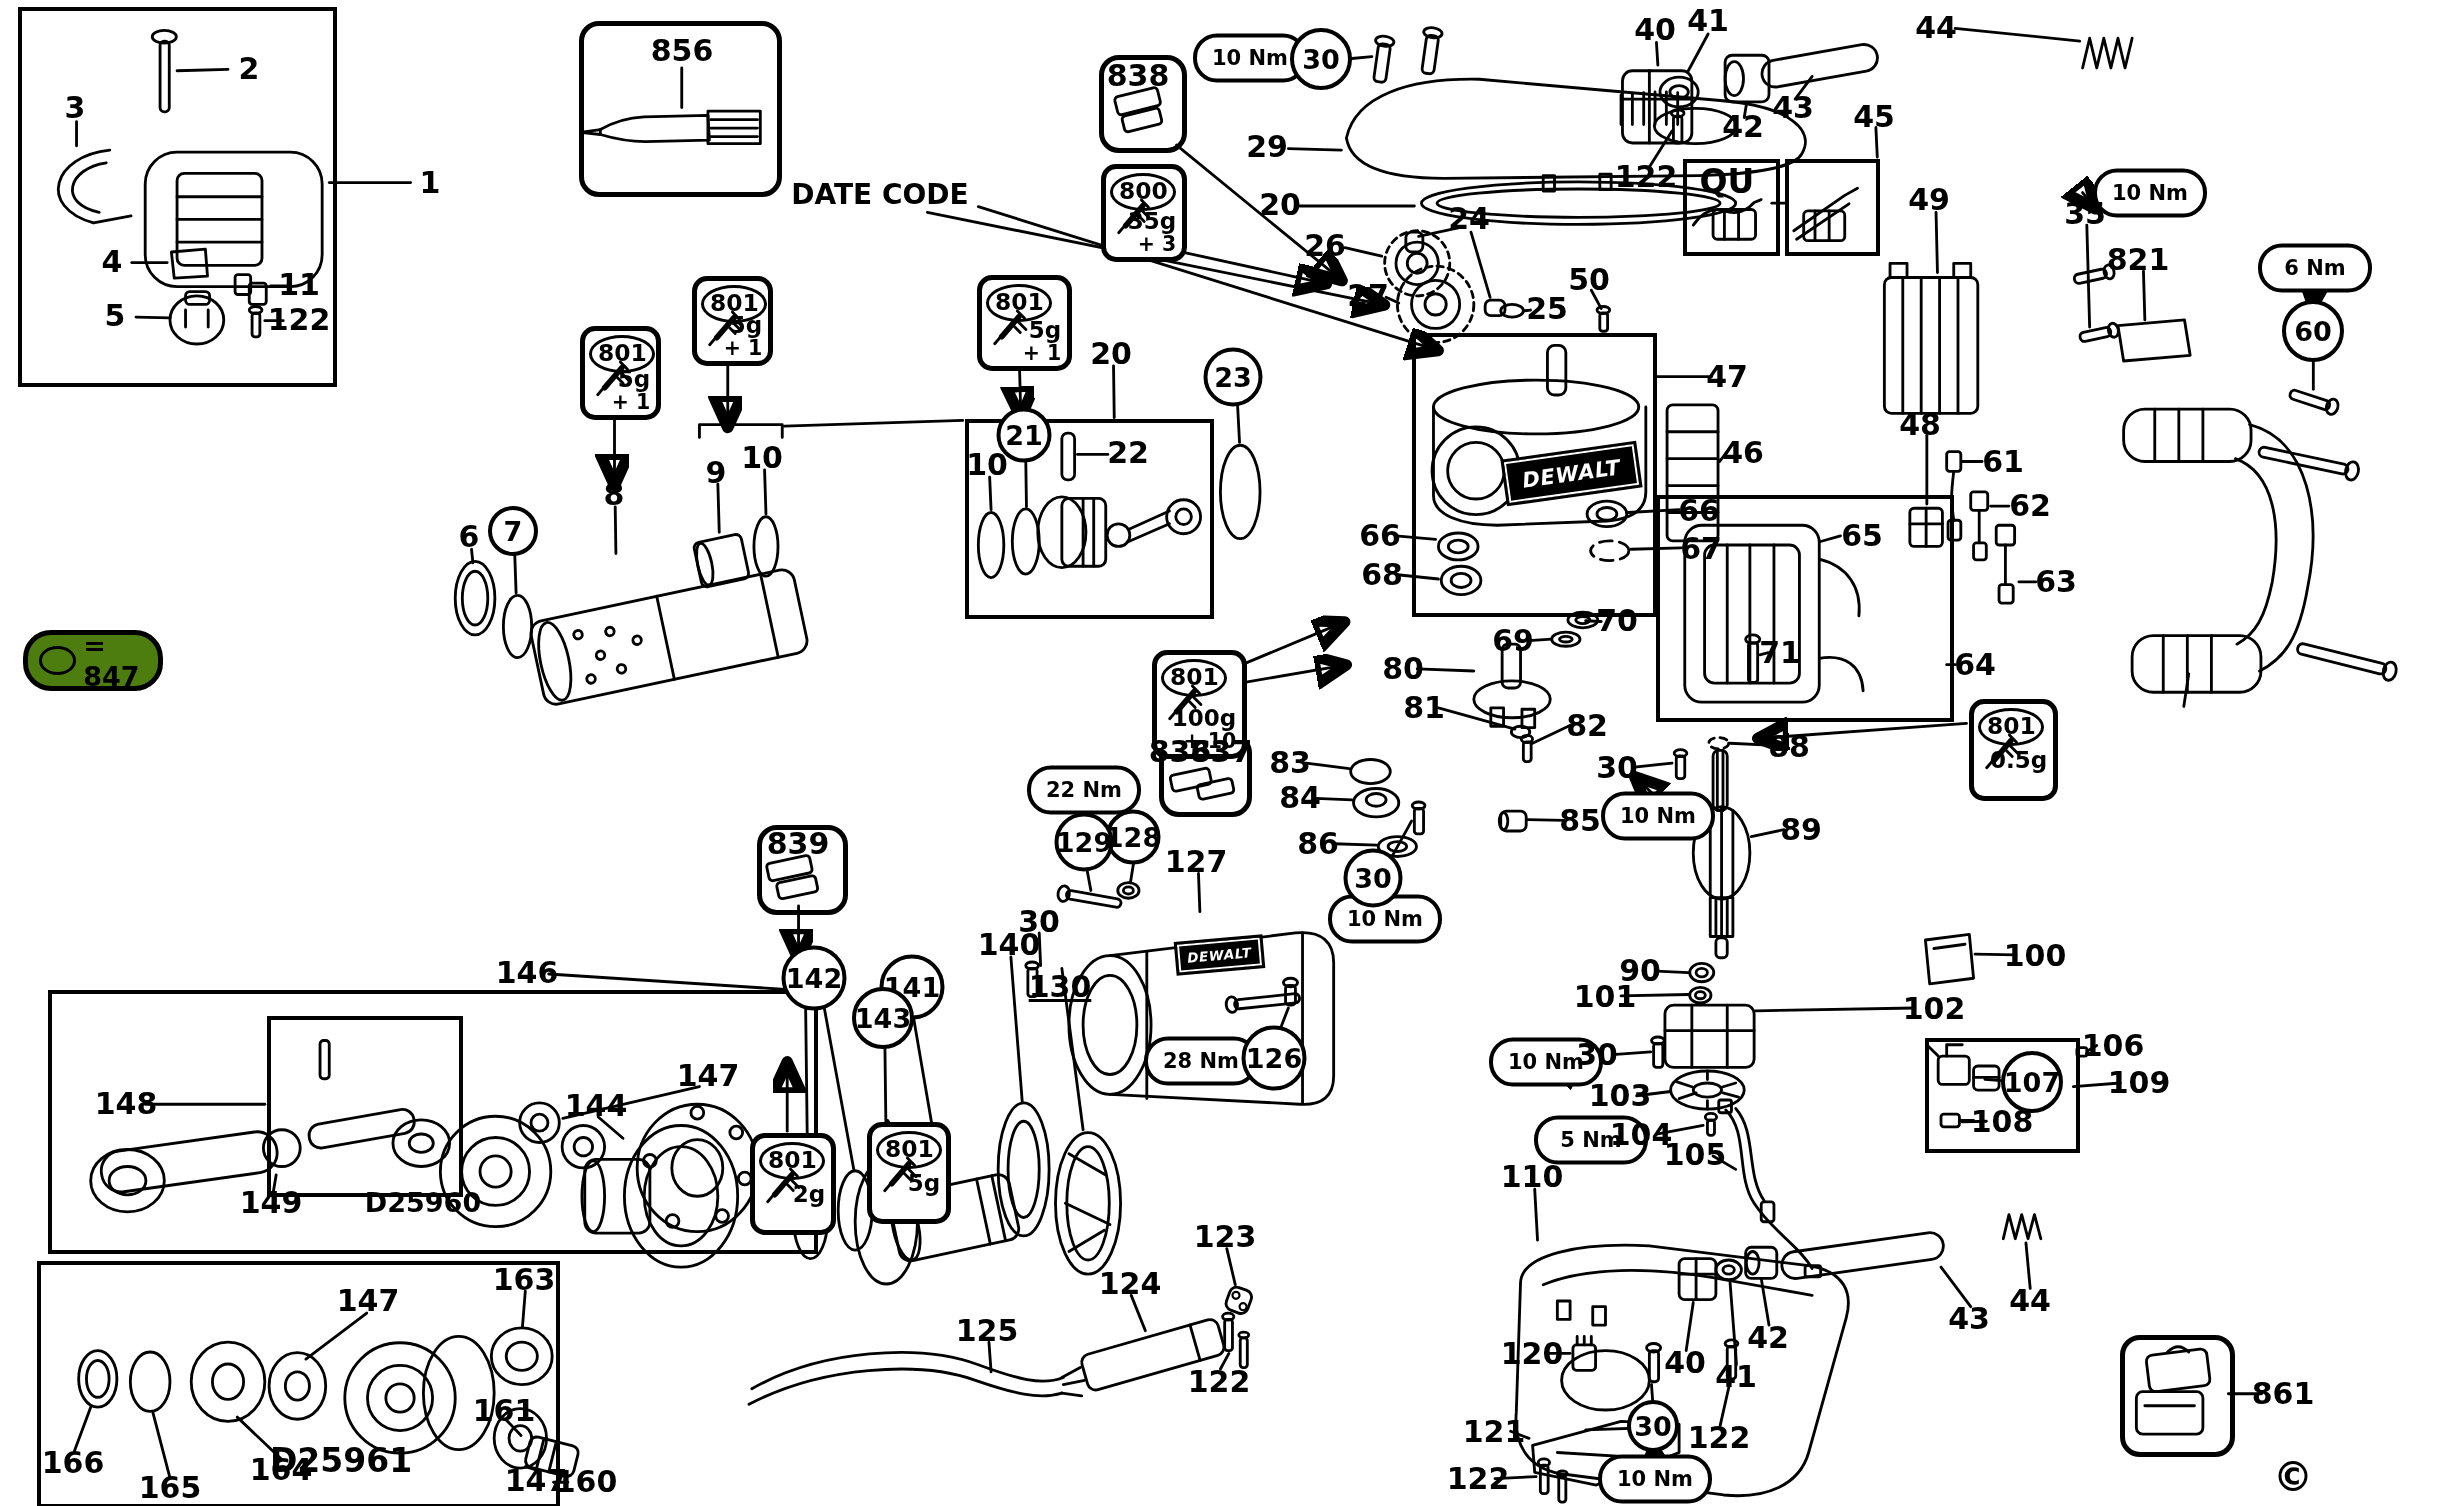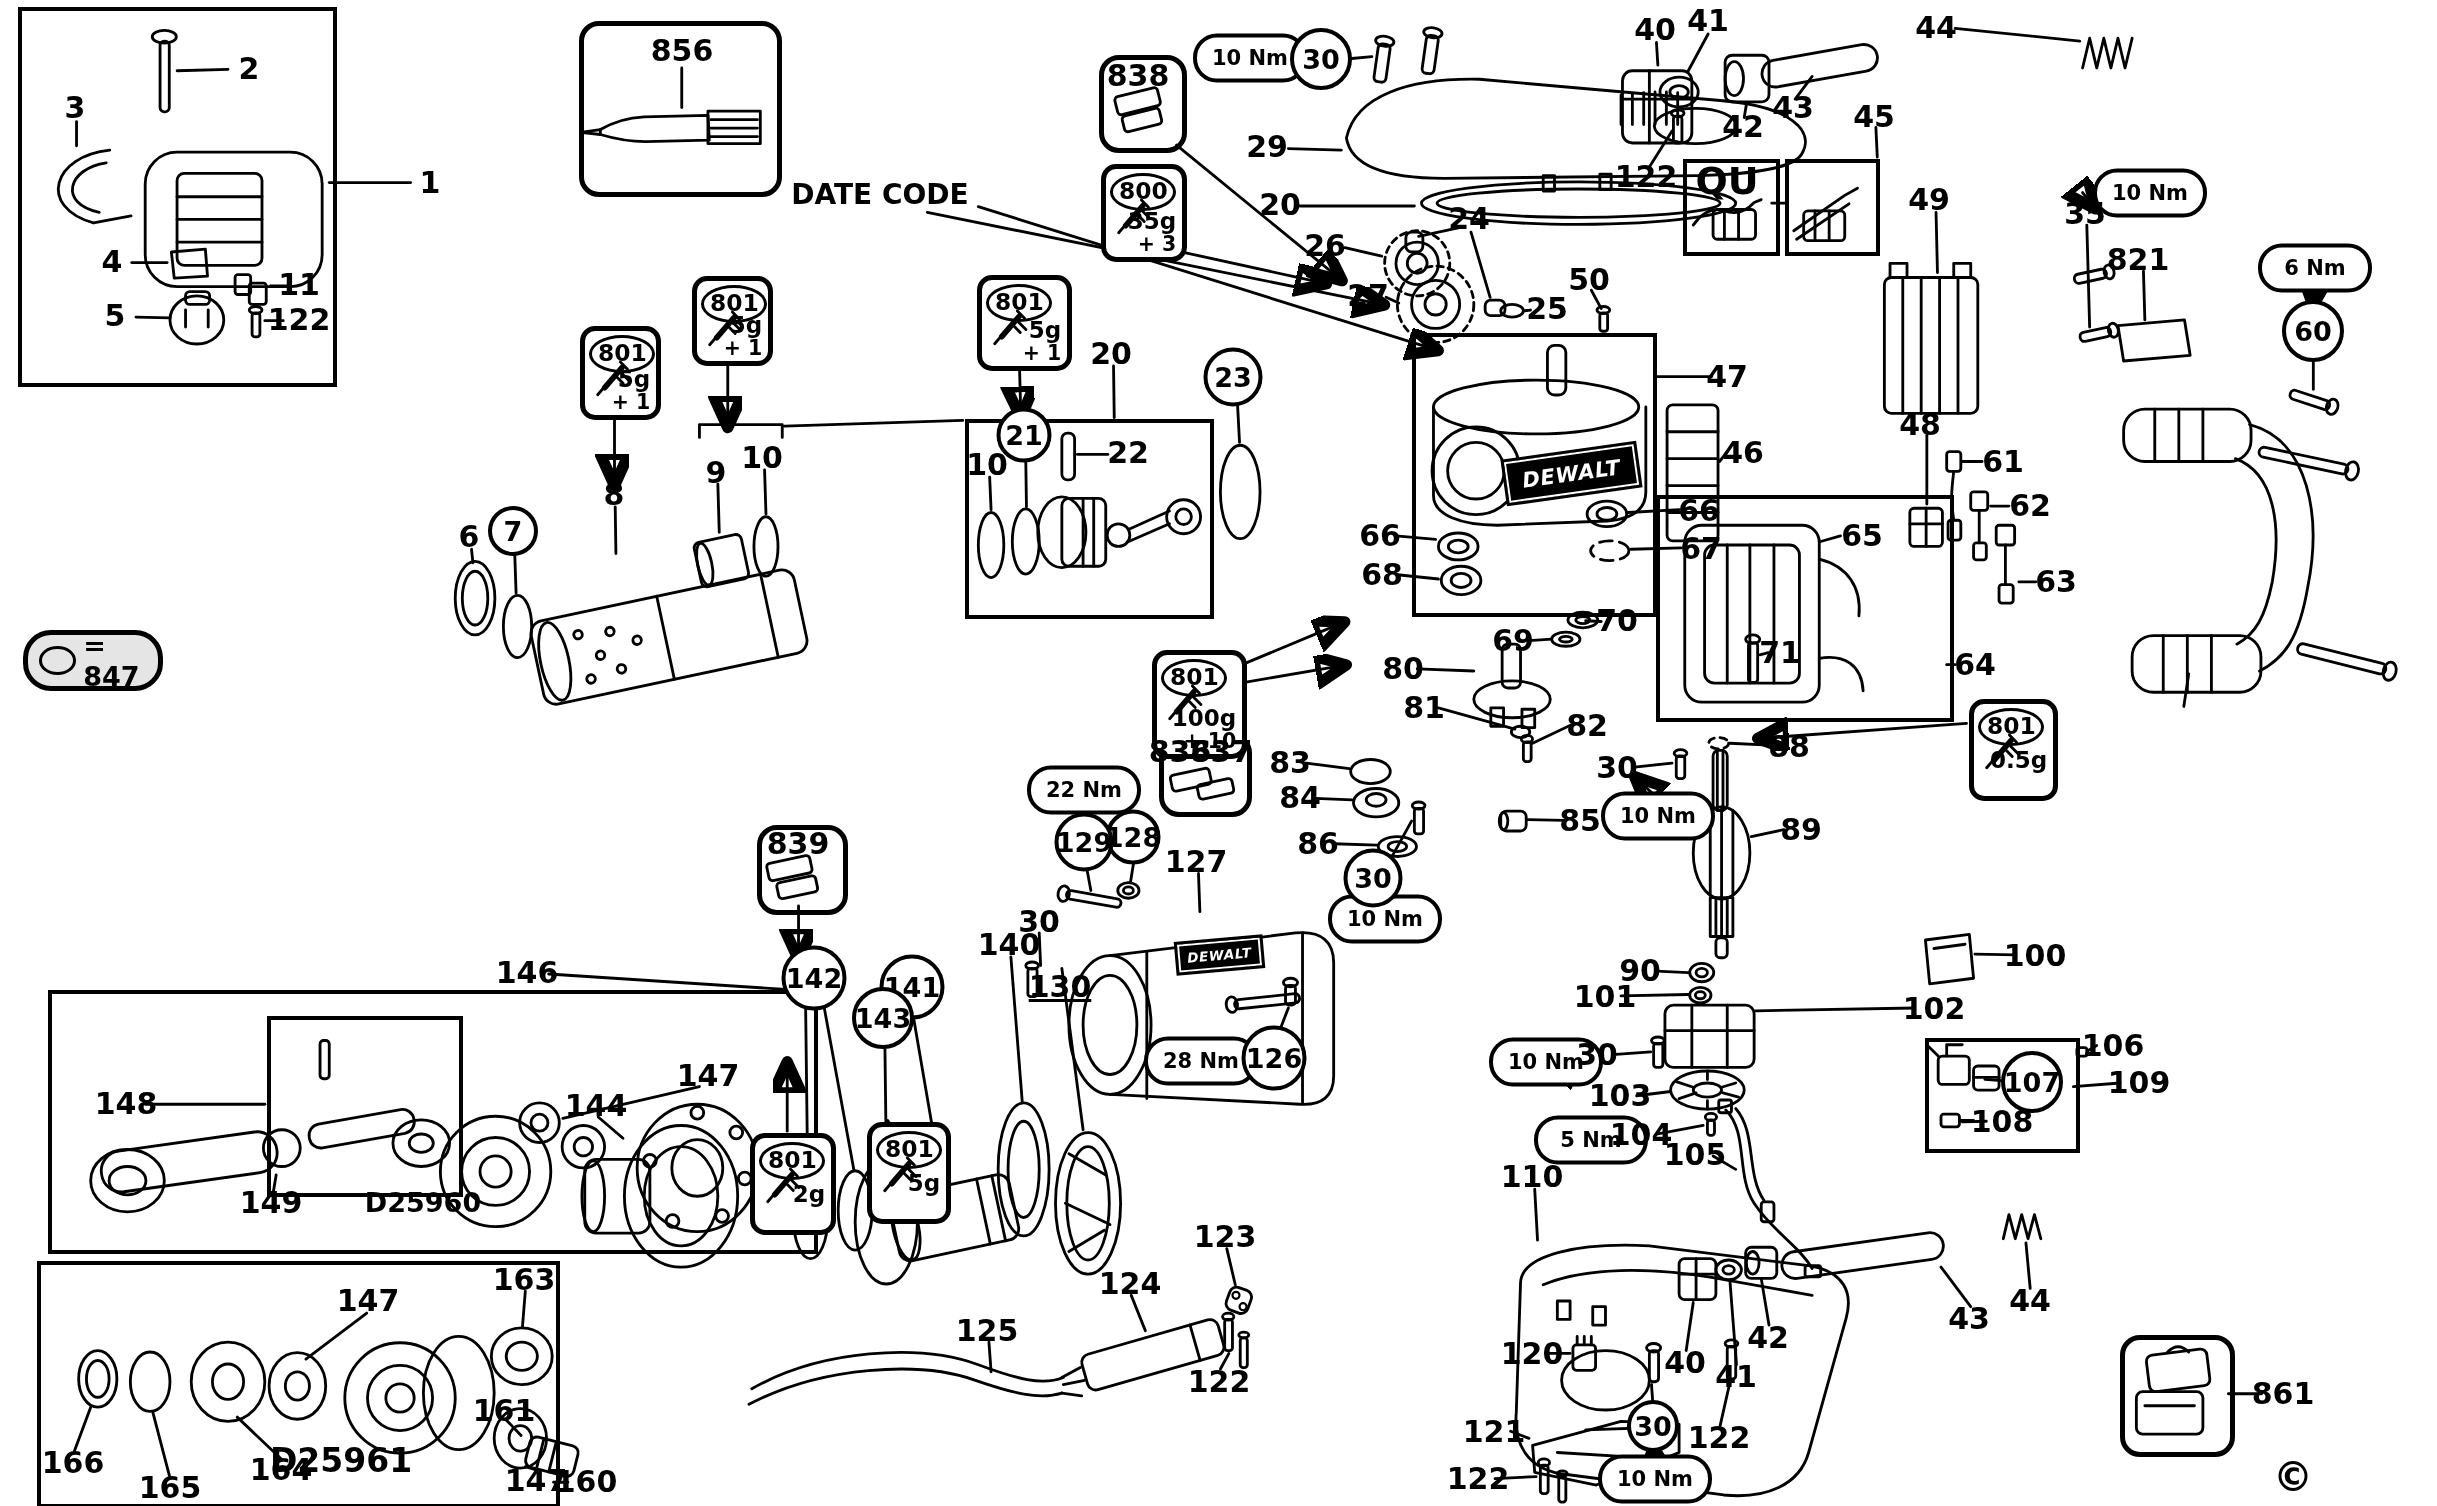--- a/index.html
+++ b/index.html
@@ -18,21 +18,21 @@
       font-size:21px;z-index:3;padding:0;line-height:1;}
   .rbox{position:absolute;border:4.2px solid #000;z-index:2;background:transparent;}
   .ibox{position:absolute;border:5.7px solid #000;border-radius:20px;z-index:2;background:transparent;}
   .gbox{position:absolute;border:5px solid #000;border-radius:15px;z-index:3;background:#fff;}
   .gcode{position:absolute;left:4.2px;top:4.2px;border:3.5px solid #000;border-radius:50%;
       font-weight:bold;font-size:23.4px;padding:4.2px 5.7px;line-height:1;}
   .gamt{position:absolute;right:5.7px;bottom:24px;font-weight:bold;font-size:23px;line-height:1;}
   .gext{position:absolute;right:5.7px;bottom:2.8px;font-weight:bold;font-size:20.5px;line-height:1;}
   .gbox svg{position:absolute;left:7px;top:24px;}
   .bigtxt{position:absolute;transform:translate(-50%,-50%);font-weight:bold;z-index:3;white-space:nowrap;}
-  .legend{position:absolute;border:5px solid #000;border-radius:28px;z-index:3;background:#e5e5e5;
+  .legend{position:absolute;border:5px solid #000;border-radius:28px;z-index:3;background:#4d7c0f;
       display:flex;align-items:center;justify-content:flex-end;}
   .legend .ell{border:3.5px solid #000;border-radius:50%;width:37px;height:22.7px;margin-left:11.3px;}
   .legend .ltx{font-weight:bold;font-size:27px;margin-left:7px;}
   .dewalt{position:absolute;background:#000;color:#fff;border:2.1px solid #fff;outline:3.5px solid #000;
       font-weight:bold;font-style:italic;z-index:3;display:flex;align-items:center;justify-content:center;
       letter-spacing:0.7px;}
 </style>
 </head>
 <body>
 
@@ -593,21 +593,21 @@
         <ellipse cx="735" cy="2032" rx="16" ry="18"></ellipse>
     <g transform="rotate(14 780 2060)">
           <rect x="744" y="2036" width="70" height="44" rx="10"></rect>
           <line x1="762" y1="2036" x2="762" y2="2080"></line>
           <line x1="780" y1="2036" x2="780" y2="2080"></line>
         </g>
   </g>
 </svg>
 
 <div class="bigtxt" style="left:880px;top:194px;font-size:28px;">DATE CODE</div>
-<div class="bigtxt" style="left:1727px;top:181px;font-size:38px;">QU</div>
+<div class="bigtxt" style="left:1727px;top:181px;font-size:33px;">QU</div>
 <div class="bigtxt" style="left:423px;top:1202px;font-size:27px;">D25960</div>
 <div class="bigtxt" style="left:341px;top:1460px;font-size:33px;">D25961</div>
 <div class="bigtxt" style="left:2293px;top:1477px;font-size:40px;">©</div>
 
 <div class="legend" style="left:22.7px;top:630px;width:130px;height:51px;">
   <span class="ell"></span>
   <span class="ltx">= 847</span>
 </div>
 
 <div class="dewalt" style="left:1506px;top:453px;width:127px;height:37px;font-size:21px;transform:rotate(-8deg);">DEWALT</div>

